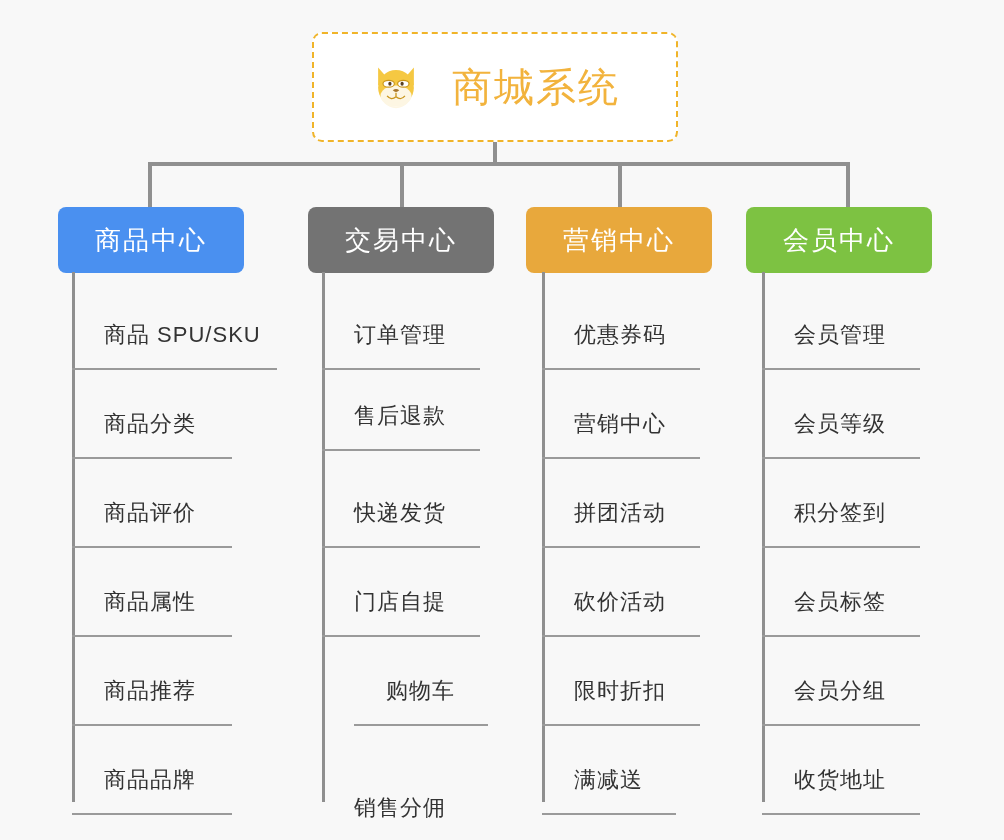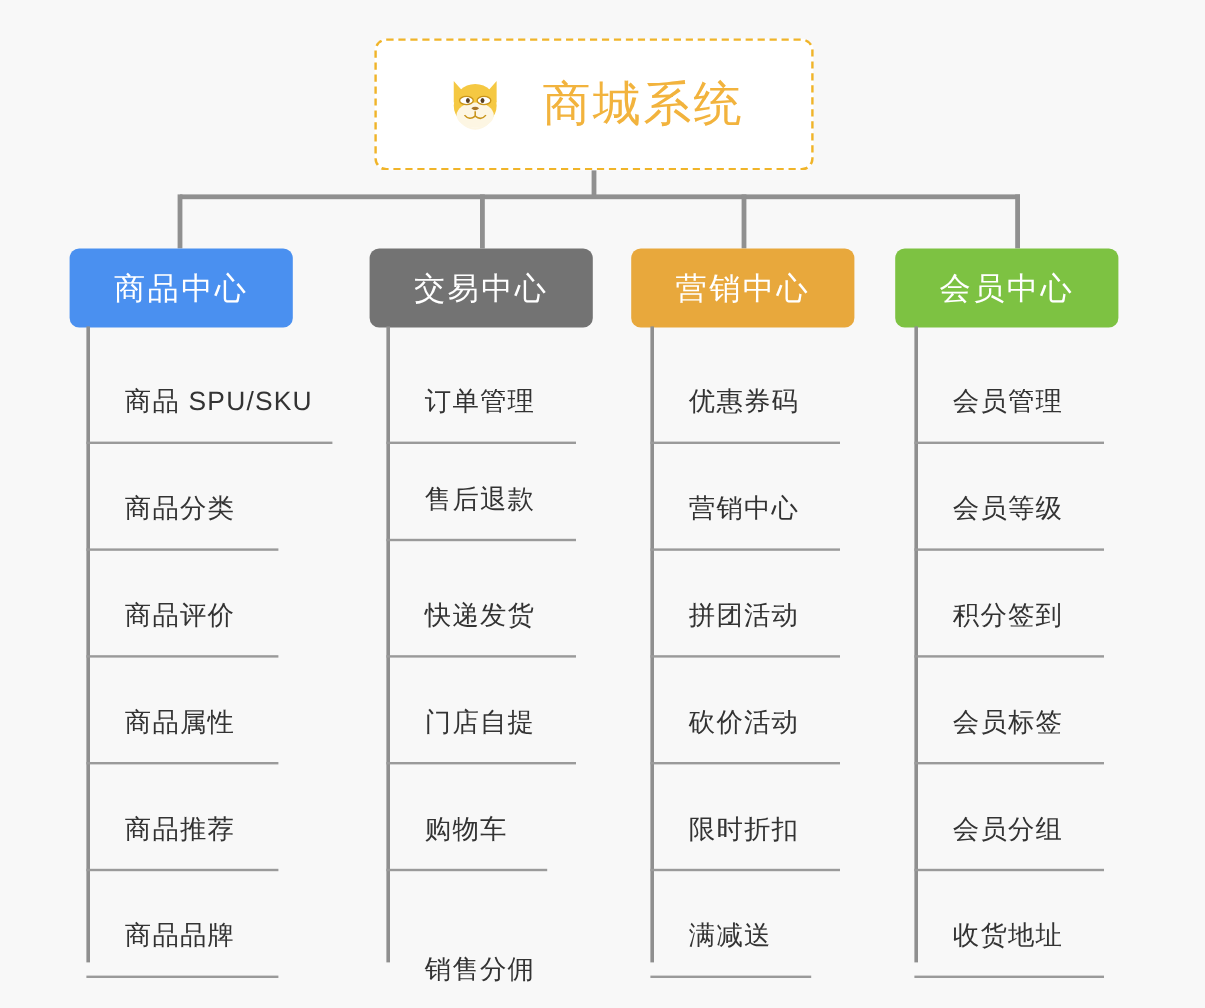--- a/index.html
+++ b/index.html
@@ -153,21 +153,21 @@
     <div class="leaf-item" style="top:404px; width:160px;">商品推荐</div>
     <div class="leaf-item" style="top:493px; width:160px;">商品品牌</div>
   </div>
 
   <div class="leaf-col" style="left:322px;">
     <div class="leaf-spine" style="height:530px;"></div>
     <div class="leaf-item" style="top:48px;  width:158px;">订单管理</div>
     <div class="leaf-item" style="top:129px; width:158px;">售后退款</div>
     <div class="leaf-item" style="top:226px; width:158px;">快递发货</div>
     <div class="leaf-item" style="top:315px; width:158px;">门店自提</div>
-    <div class="leaf-item" style="top:404px; width:134px;">购物车</div>
+    <div class="leaf-item" style="top:404px; width:134px;margin-left:32px;">购物车</div>
     <div class="leaf-item" style="top:521px; width:158px;font-family:Liberation Serif, serif;">销售分佣</div>
   </div>
 
   <div class="leaf-col" style="left:542px;">
     <div class="leaf-spine" style="height:530px;"></div>
     <div class="leaf-item" style="top:48px;  width:158px;">优惠券码</div>
     <div class="leaf-item" style="top:137px; width:158px;">营销中心</div>
     <div class="leaf-item" style="top:226px; width:158px;">拼团活动</div>
     <div class="leaf-item" style="top:315px; width:158px;">砍价活动</div>
     <div class="leaf-item" style="top:404px; width:158px;">限时折扣</div>

